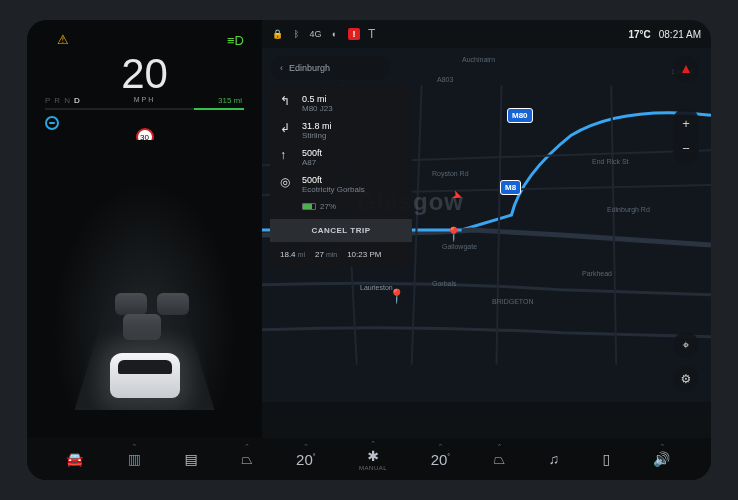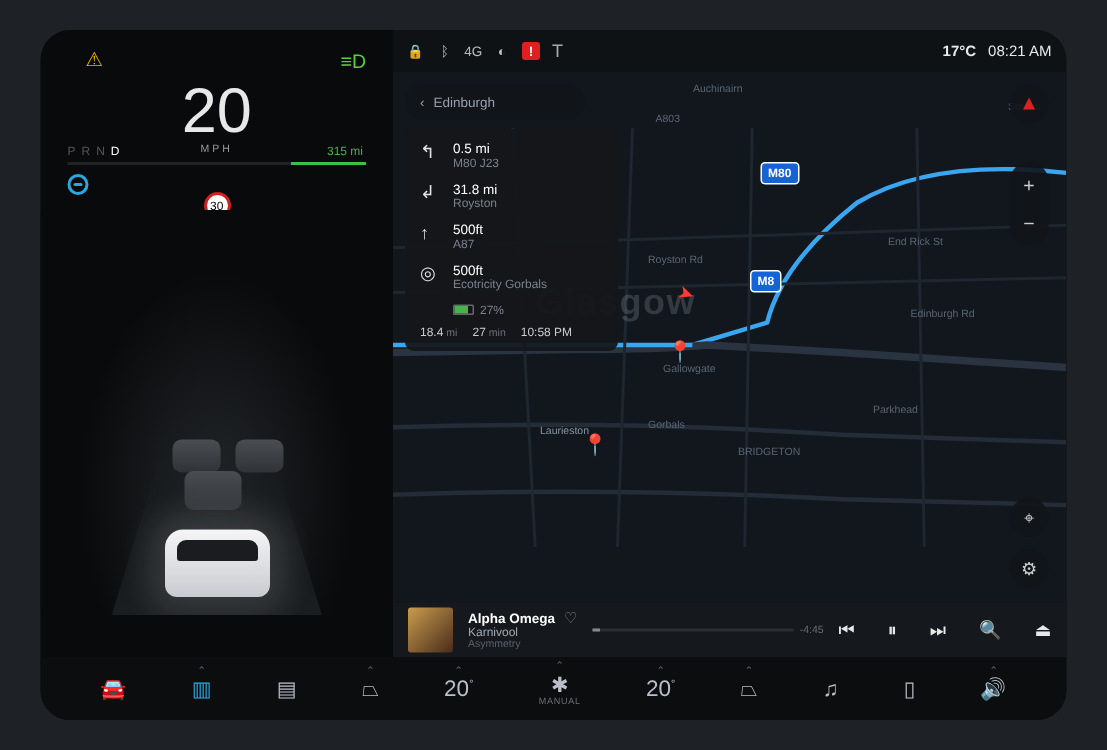--- a/index.html
+++ b/index.html
@@ -191,69 +191,50 @@
         <div class="sic">↰</div>
         <div>
             <div class="sd">0.5 mi</div>
             <div class="sn">M80  J23</div>
           </div>
       </div>
       <div class="step">
         <div class="sic">↲</div>
         <div>
             <div class="sd">31.8 mi</div>
-            <div class="sn">Royston</div>
+            <div class="sn">Stirling</div>
           </div>
       </div>
       <div class="step">
         <div class="sic">↑</div>
         <div>
             <div class="sd">500ft</div>
             <div class="sn">A87</div>
           </div>
       </div>
       <div class="step">
         <div class="sic">◎</div>
         <div>
             <div class="sd">500ft</div>
             <div class="sn">Ecotricity Gorbals</div>
           </div>
       </div>
       <div class="batt">
         <div class="bico"></div>
         <span>27%</span>
       </div>
+      <div class="cancel">CANCEL TRIP</div>
       <div class="tripsum">
         <span><span>18.4</span><i>mi</i></span>
         <span><span>27</span><i>min</i></span>
-        <span>10:58 PM</span>
-      </div>
-    </div>
-  </div>
-
-  <div class="media">
-    <div class="art"></div>
-    <div class="meta">
-      <div class="t">Alpha Omega</div>
-      <div class="a">Karnivool</div>
-      <div class="al">Asymmetry</div>
-    </div>
-    <span class="heart">♡</span>
-    <div class="prog">
-      <div class="track"></div>
-      <span>-4:45</span>
-    </div>
-    <div class="mctrl">
-      <span>⏮</span>
-      <span>⏸</span>
-      <span>⏭</span>
-      <span>🔍</span>
-      <span>⏏</span>
-    </div>
-  </div>
+        <span>10:23 PM</span>
+      </div>
+    </div>
+  </div>
+
 
   <div class="dock">
     <div class="item">
         <span>🚘</span>
       </div>
     <div class="item defrost">
         <span class="caret">⌃</span>
         <span>▥</span>
       </div>
     <div class="item">

